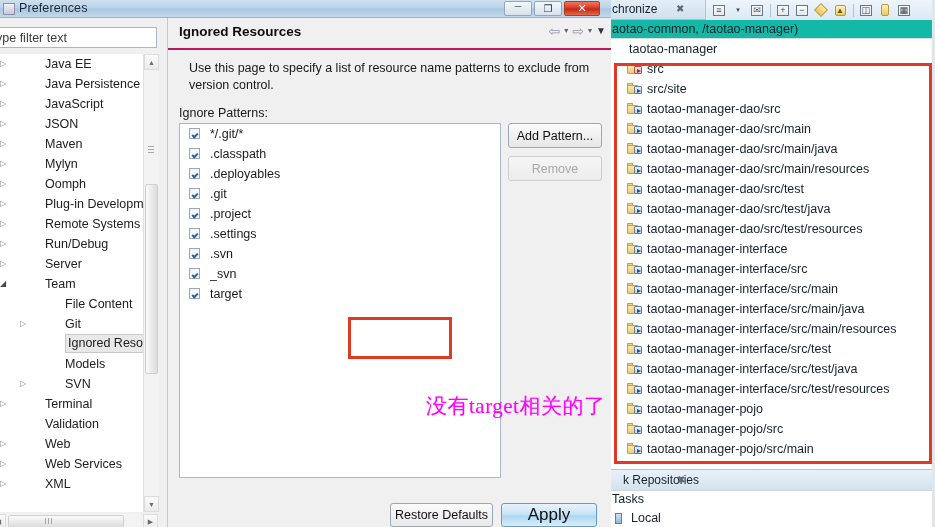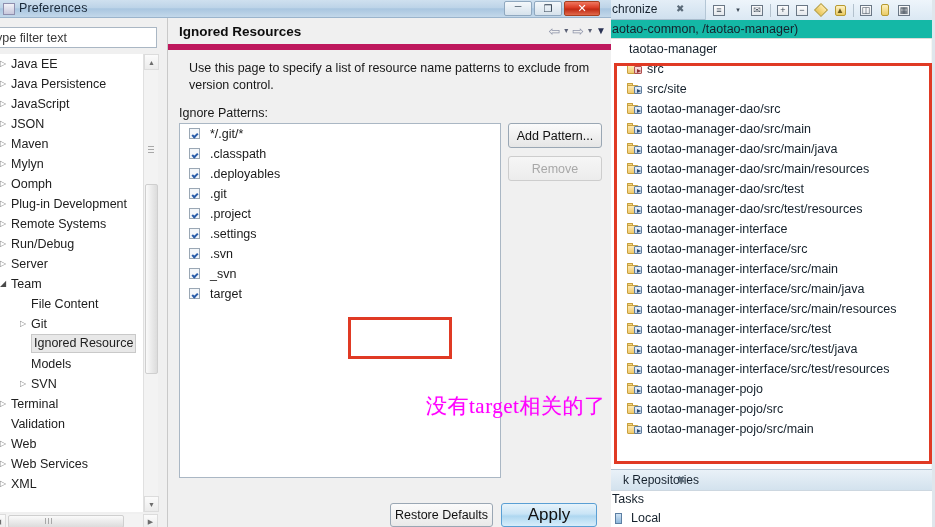--- a/index.html
+++ b/index.html
@@ -93,21 +93,21 @@
     white-space: nowrap;
     line-height: 20px;
   }
   .tree-row .arrow {
     position: absolute; top: 0;
     width: 12px; height: 20px;
     font-size: 8px; color: #8a8a8a;
     line-height: 20px; text-align: center;
   }
   .tree-row .arrow.open { color: #4a4a4a; }
-  .tree-row .tlabel { position: absolute; top: 0; }
+  .tree-row .tlabel { position: absolute; top: 0; margin-left: 34px; }
   .tree-row.selected .tlabel {
     background: #e8e8e8;
     border: 1px solid #c9c9c9;
     line-height: 17px; height: 19px;
     padding: 0 2px;
     top: 0;
   }
   #tree-vscroll {
     position: absolute; left: 148px; top: 36px;
     width: 15px; height: 458px;
@@ -164,21 +164,21 @@
   #prefs-content {
     position: absolute; left: 172px; top: 0;
     width: 444px; height: 509px;
     background: #f0f0f0;
     border-left: 1px solid #c9c9c9;
   }
   #content-header {
     position: absolute; left: 0; top: 0;
     width: 444px; height: 32px;
     background: #f0f0f0;
-    border-bottom: 6px solid #be185d;
+    border-bottom: 2px solid #be185d;
   }
   #content-title {
     position: absolute; left: 11px; top: 6px;
     font-size: 13.5px; font-weight: bold; color: #0d0d0d;
   }
   #nav-icons {
     position: absolute; right: 6px; top: 6px;
     display: flex; align-items: center; gap: 4px;
   }
   .nav-arrow { font-size: 14px; color: #8d93a8; line-height: 1; }
@@ -725,20 +725,25 @@
             </span><span>taotao-manager-dao/src/main/resources</span></div>
           <div class="ec-row"><span class="ec-folder">
               <span class="ftab"></span>
               <span class="fbody"></span>
               <span class="fbadge"></span>
             </span><span>taotao-manager-dao/src/test</span></div>
           <div class="ec-row"><span class="ec-folder">
               <span class="ftab"></span>
               <span class="fbody"></span>
               <span class="fbadge"></span>
+            </span><span>taotao-manager-dao/src/test/java</span></div>
+          <div class="ec-row"><span class="ec-folder">
+              <span class="ftab"></span>
+              <span class="fbody"></span>
+              <span class="fbadge"></span>
             </span><span>taotao-manager-dao/src/test/resources</span></div>
           <div class="ec-row"><span class="ec-folder">
               <span class="ftab"></span>
               <span class="fbody"></span>
               <span class="fbadge"></span>
             </span><span>taotao-manager-interface</span></div>
           <div class="ec-row"><span class="ec-folder">
               <span class="ftab"></span>
               <span class="fbody"></span>
               <span class="fbadge"></span>

